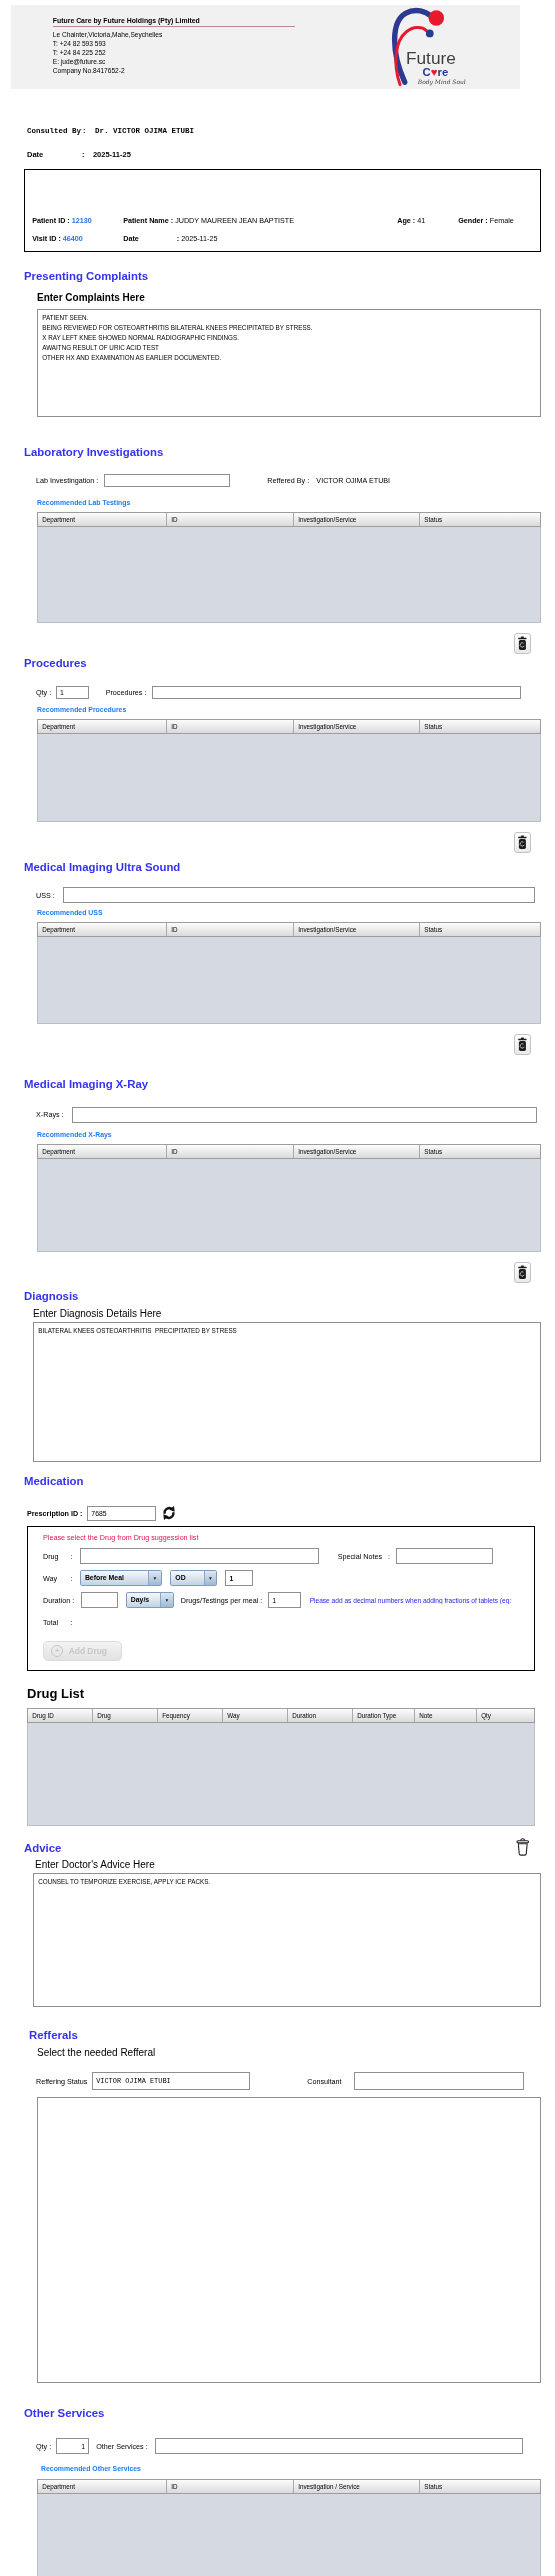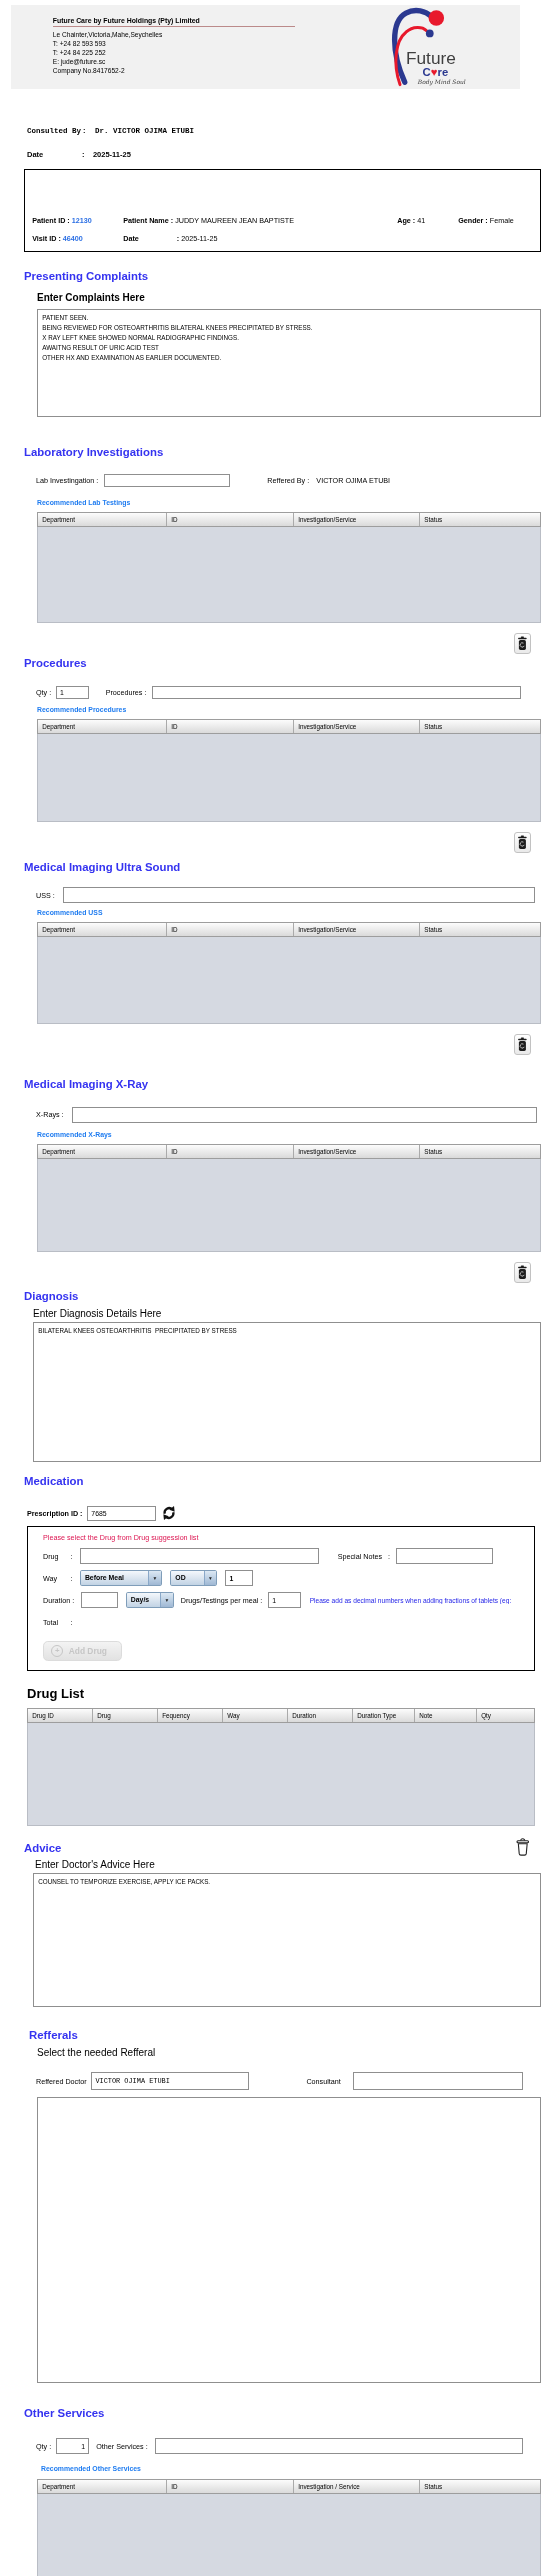--- a/index.html
+++ b/index.html
@@ -341,21 +341,21 @@
         <path d="M4.5,10 L5.8,24.5 a2.5,2.5 0 0 0 2.5,2.2 h5.4 a2.5,2.5 0 0 0 2.5,-2.2 L17.5,10 Z" stroke="#222" stroke-width="1.6" fill="#fff"></path>
       </svg>
     </div>
   </div>
   <div class="sub-label" style="margin-top:2.4px;margin-left:35px">Enter Doctor's Advice Here</div>
   <textarea class="ta-advice" style="">COUNSEL TO TEMPORIZE EXERCISE, APPLY ICE PACKS.</textarea>
 
   <div class="sec-title" style="margin-top:21.5px;margin-left:29px">Refferals</div>
   <div class="sub-label" style="margin-top:6px">Select the needed Refferal</div>
   <div class="frow" style="margin:14.3px 0 0 36px">
-    <span>Reffered Doctor</span>
+    <span>Reffering Status</span>
     <input style="width: 158px; height: 18px; margin-left: 4.8px; font-family: &quot;Liberation Mono&quot;, monospace; font-size: 6.9px;" value="VICTOR OJIMA ETUBI">
     <span style="margin-left:57px">Consultant</span>
     <input style="width: 170px; height: 18px; margin-left: 12px;">
   </div>
   <div class="ref-box"></div>
 
   <div class="sec-title" style="margin-top:24px">Other Services</div>
   <div class="frow" style="margin:19px 0 0 36px">
     <span>Qty :</span>
     <input class="inp-tall ta-right" style="width: 33px; margin-left: 4.8px;" value="1">

